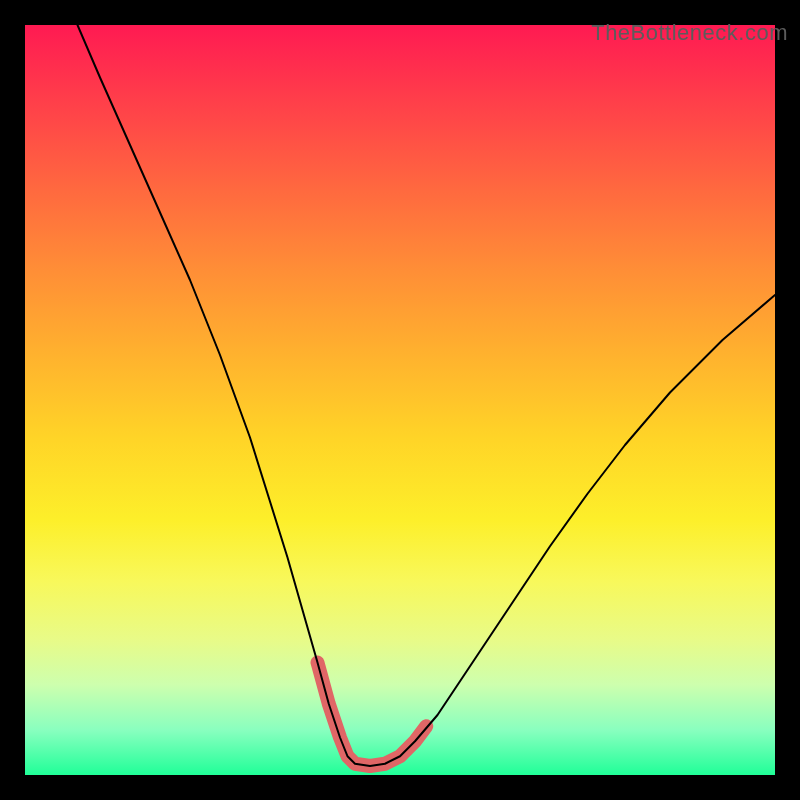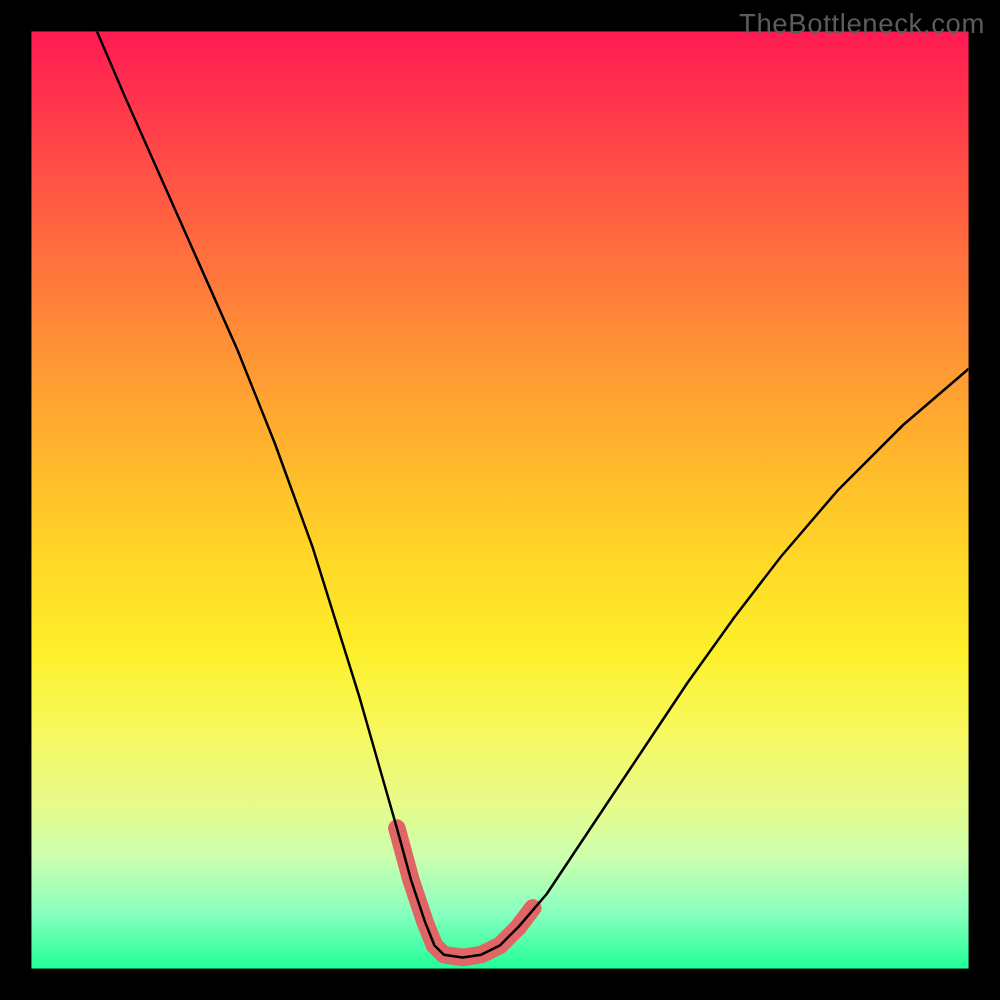--- a/index.html
+++ b/index.html
@@ -6,21 +6,21 @@
     margin: 0;
     padding: 0;
     width: 800px;
     height: 800px;
     background: #000;
     position: relative;
     font-family: Arial, sans-serif;
   }
   .watermark {
     position: absolute;
-    top: 6px;
+    top: 20px;
     right: 12px;
     color: #5c5c5c;
     font-size: 22px;
     font-weight: 500;
     letter-spacing: 0.5px;
     z-index: 10;
   }
   .plot-area {
     position: absolute;
     left: 25px;

